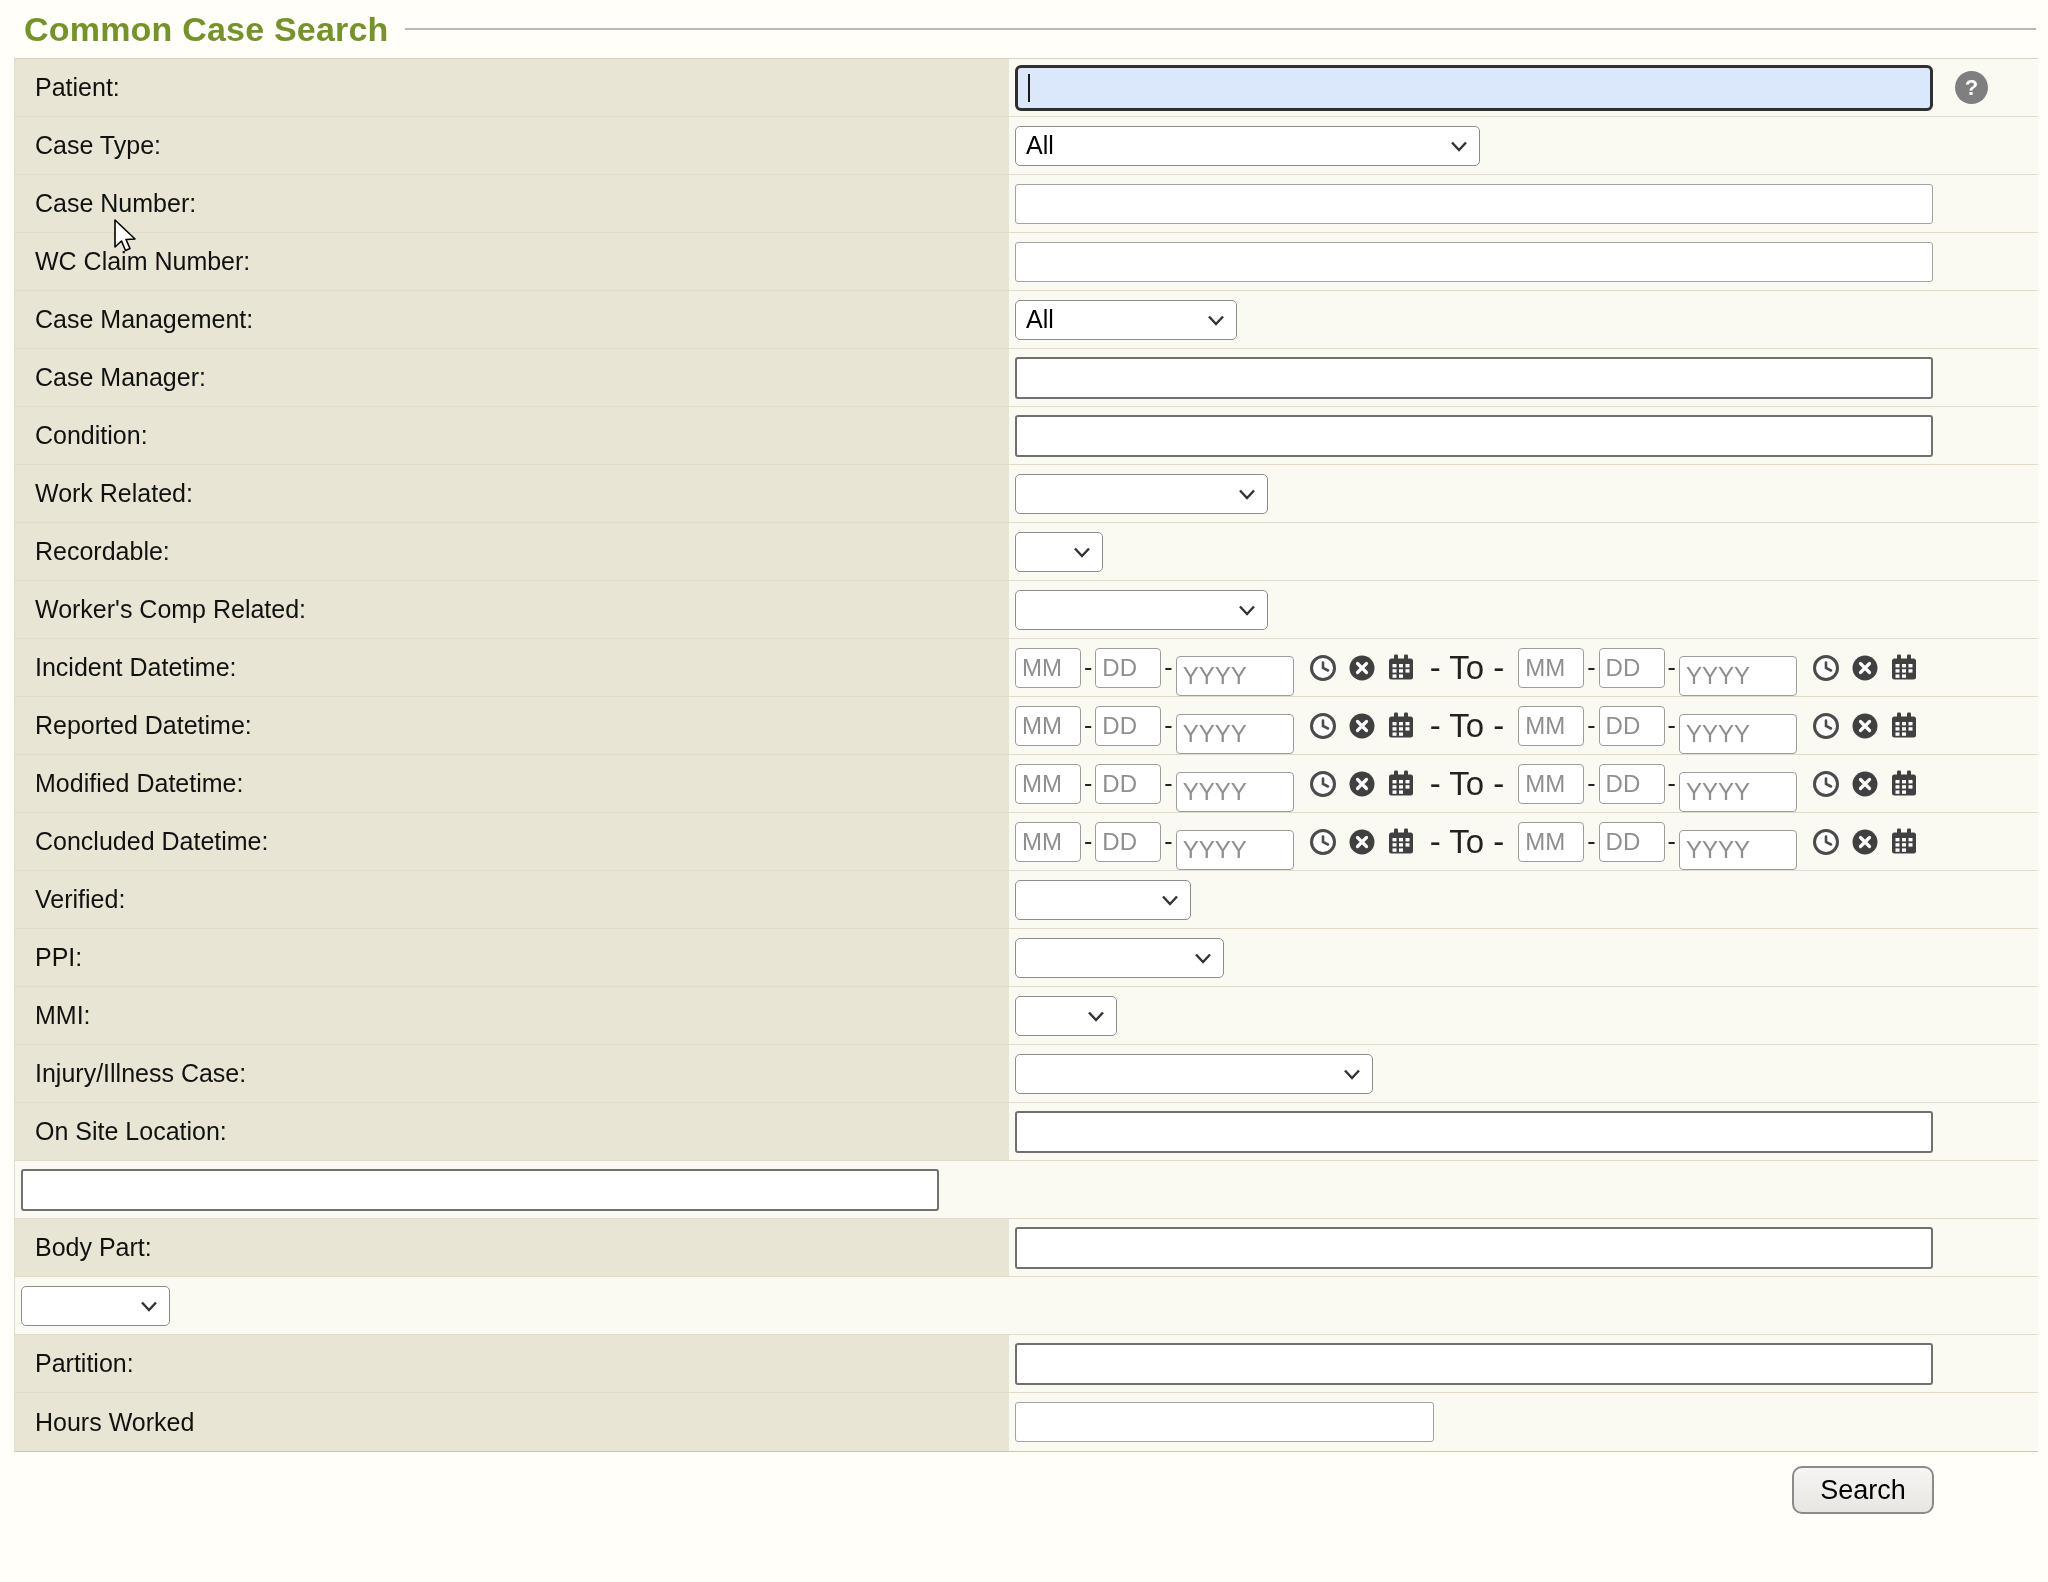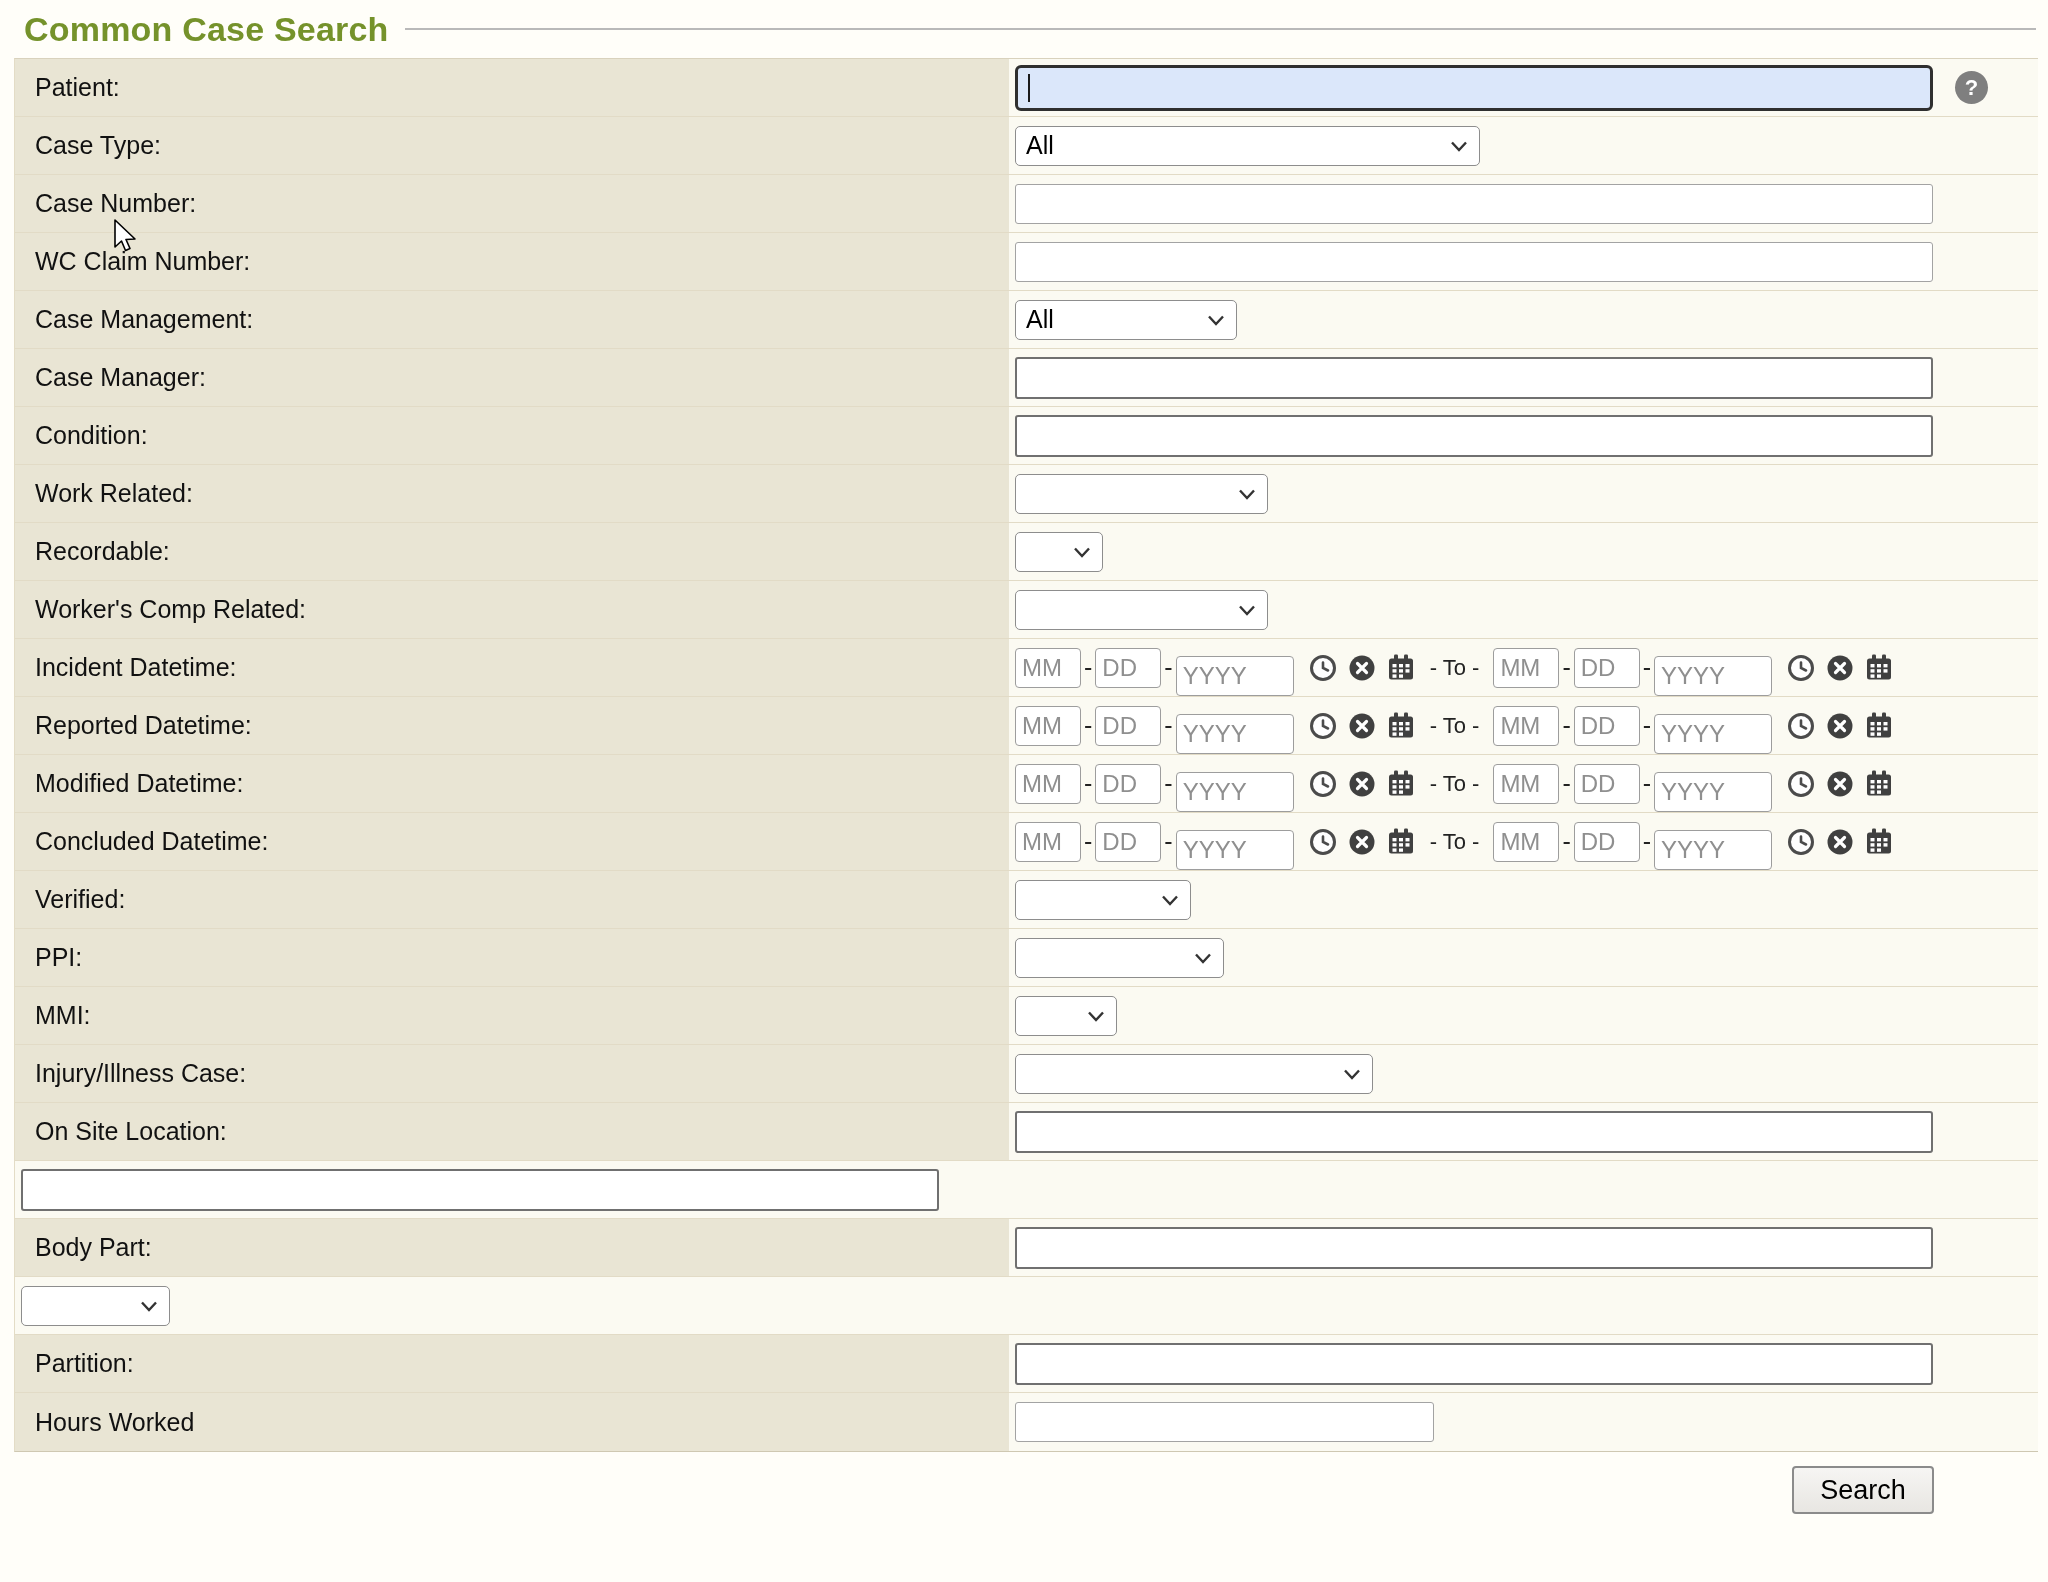--- a/index.html
+++ b/index.html
@@ -116,32 +116,32 @@
     background:#ffffff;
     font-family:inherit; font-size:24px; color:#222;
     padding:0 6px; text-align:left;
   }
   .di::placeholder { color:#8f8f8f; opacity:1; }
   .di.mm, .di.dd { width:66px; }
   .di.yy { width:118px;margin-top:16px; }
   .dash { font-size:25px; color:#222; margin:0 3px; }
   .dicon { width:30px; height:30px; margin-left:9px; flex:0 0 auto; cursor:pointer; }
   .dicon.first { margin-left:14px; }
-  .range-sep { font-size:22px; color:#222; margin:0 14px; white-space:pre;text-align:center; }
+  .range-sep { font-size:33px; color:#222; margin:0 14px; white-space:pre;text-align:center; }
 
   
   .footer {
     display:flex; justify-content:flex-end;
     padding:14px 114px 0 0;
     background:#fffef9;
   }
   .search-btn {
     min-width:142px; height:48px;
     background:linear-gradient(#f6f5f3,#e8e6e2);
-    border:2px solid #8b8b8b; border-radius:4px;
+    border:2px solid #8b8b8b; border-radius:10px;
     font-family:inherit; font-size:27px; color:#000;
     padding:0 24px;
     cursor:pointer;
   }
 
   
   .mouse-cursor { position:absolute; left:113px; top:219px; pointer-events:none; }
 </style>
 </head>
 <body>

